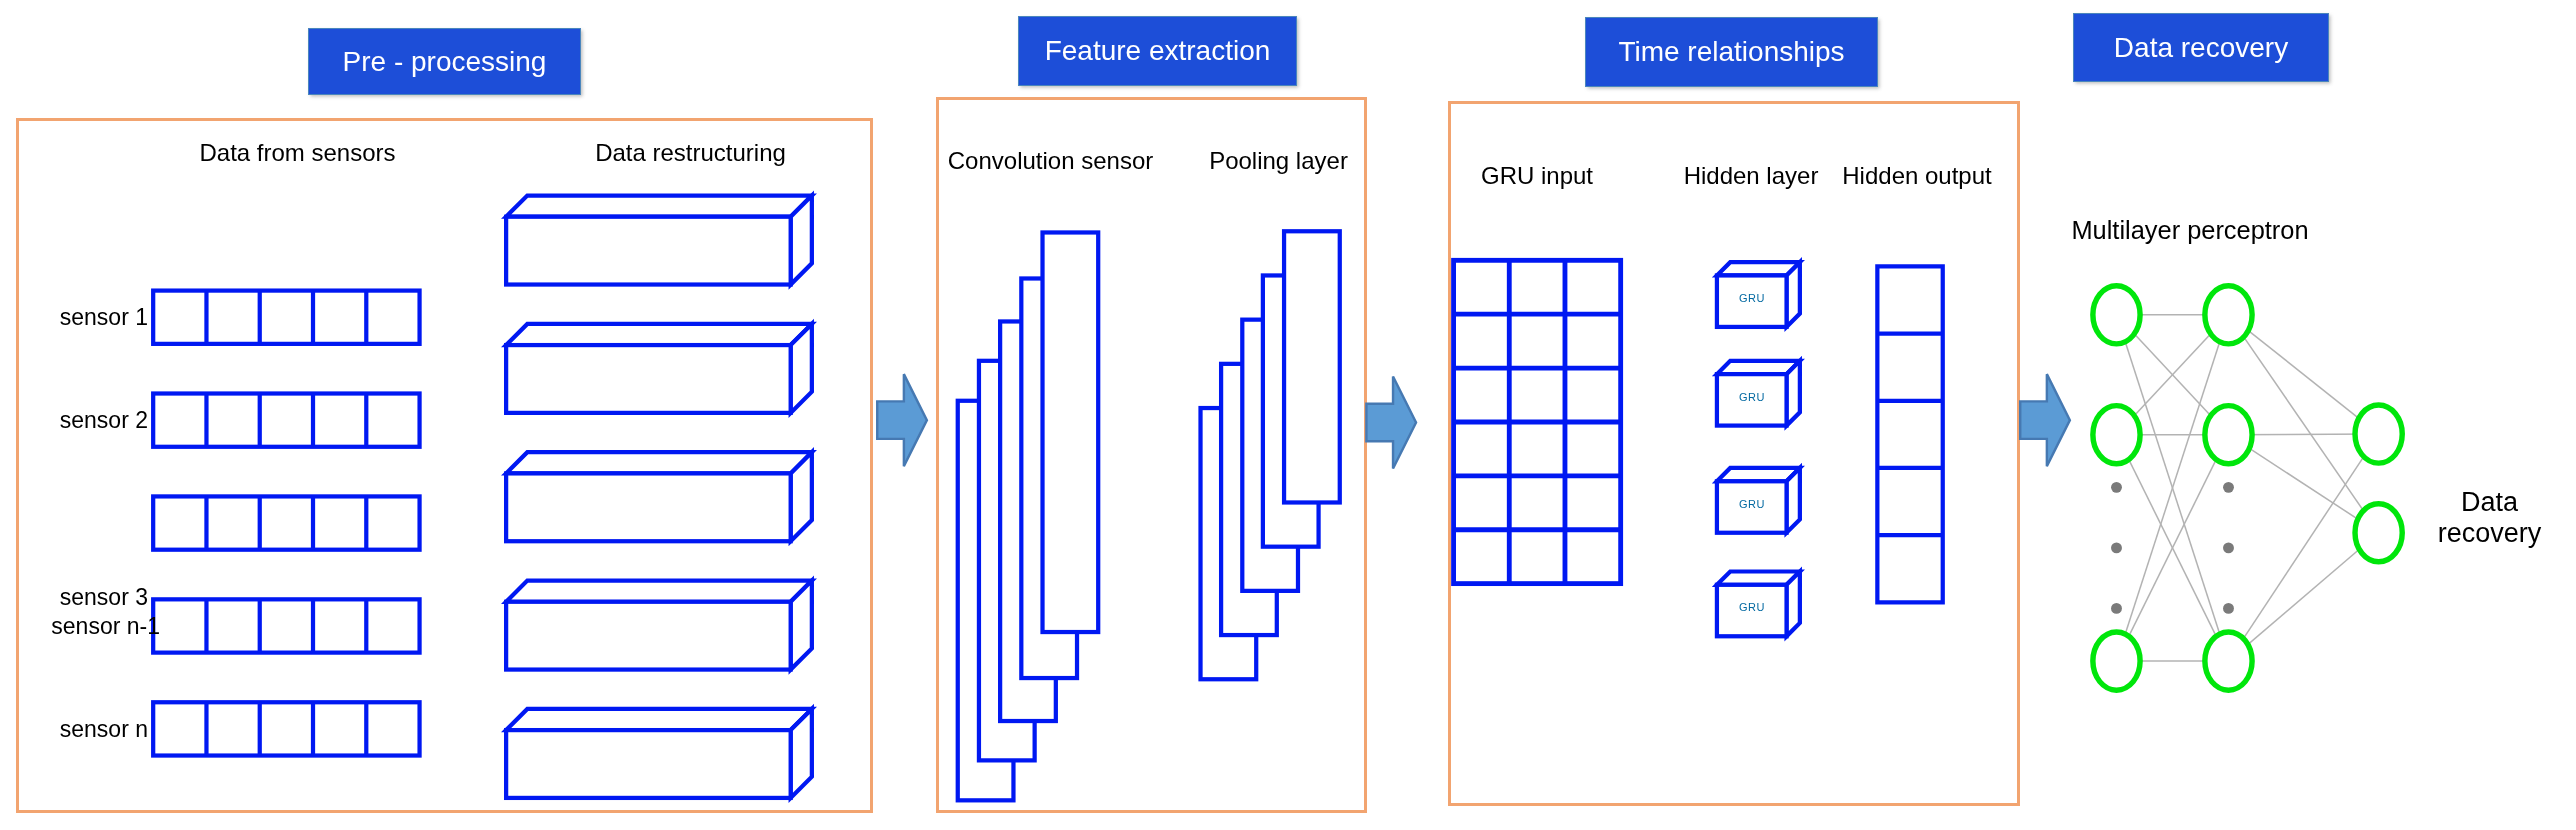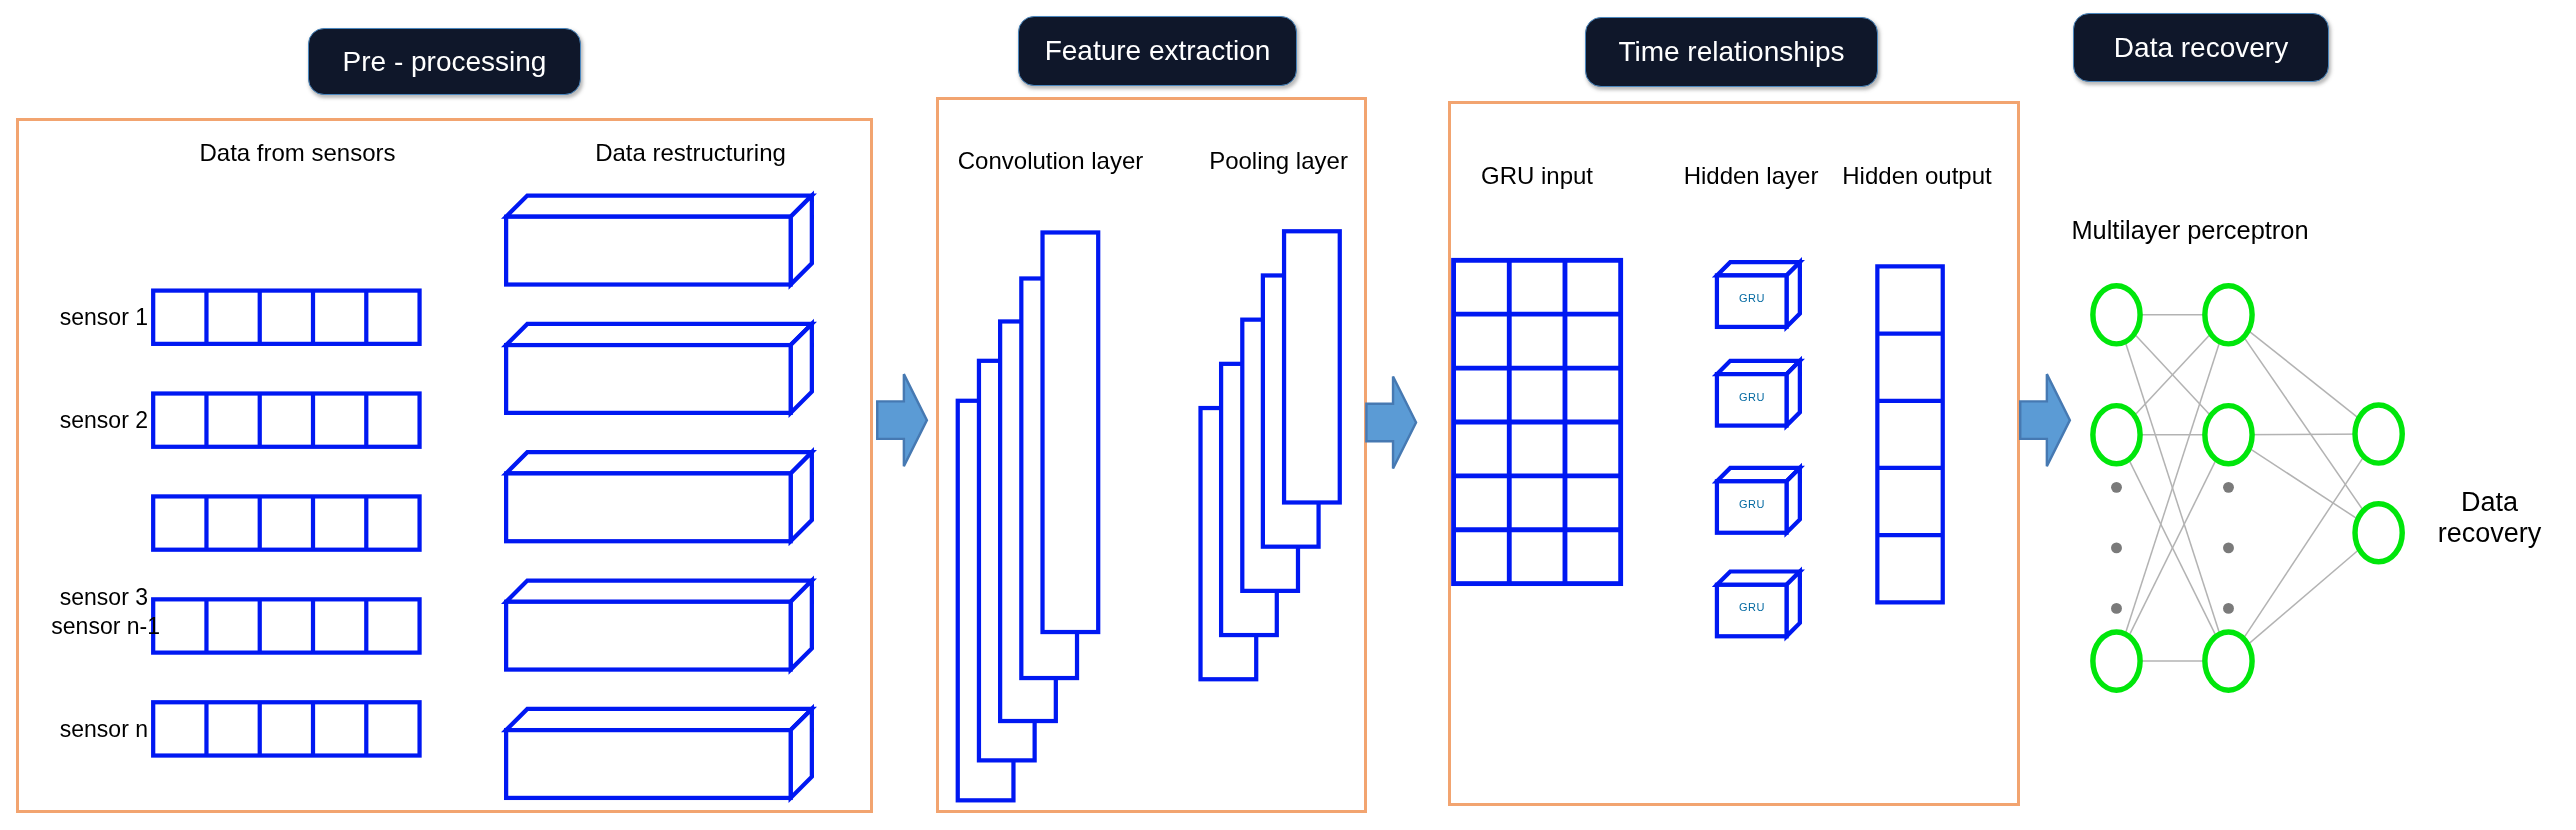--- a/index.html
+++ b/index.html
@@ -1,19 +1,19 @@
 <!DOCTYPE html>
 <html style="font-size:9.7px"><head>
 <meta charset="utf-8">
 <style>
   html,body{margin:0;padding:0;background:#ffffff;}
   #stage{position:relative;width:2576px;height:830px;background:#ffffff;overflow:hidden;
          font-family:"Liberation Sans", sans-serif;}
   .panel{position:absolute;border:3px solid #f2a470;background:transparent;}
-  .badge{position:absolute;background:#0f172a;border:1.2px solid #4a86bd;border-radius:16px;
+  .badge{position:absolute;background:#1d4ed8;border:1.2px solid #4a86bd;border-radius:0;
          color:#ffffff;font-size:28px;display:flex;align-items:center;justify-content:center;
          box-shadow:1.8px 2.4px 3.6px rgba(100,100,100,.45);}
   .heading{position:absolute;color:#000;font-size:24px;text-align:center;}
   .sensor-label{position:absolute;color:#000;font-size:23px;text-align:right;}
   .cube-label{position:absolute;color:#0369a1;font-size:11px;text-align:center;letter-spacing:0.6px;}
   .big-label{position:absolute;color:#000;text-align:center;margin-top:16px;}
   svg{position:absolute;left:0;top:0;pointer-events:none;}
   .blue{stroke:#0018f2;fill:#ffffff;}
   .bl7{stroke-width:7px;}
   .bl8{stroke-width:8px;}
@@ -217,21 +217,21 @@
 
   <div class="heading" style="left:164px;top:139px;width:267px;">Data from sensors</div>
   <div class="heading" style="left:557px;top:139px;width:267px;">Data restructuring</div>
 
   <div class="sensor-label" style="left:27px;top:304px;width:121px;">sensor 1</div>
   <div class="sensor-label" style="left:27px;top:407px;width:121px;">sensor 2</div>
   <div class="sensor-label" style="left:27px;top:536px;width:121px;margin-top:48px;">sensor 3</div>
   <div class="sensor-label" style="left:27px;top:613px;width:133px;">sensor n-1</div>
   <div class="sensor-label" style="left:27px;top:716px;width:121px;">sensor n</div>
 
-  <div class="heading" style="left:917px;top:147px;width:267px;">Convolution layer</div>
+  <div class="heading" style="left:917px;top:147px;width:267px;">Convolution sensor</div>
   <div class="heading" style="left:1145px;top:147px;width:267px;">Pooling layer</div>
 
   <div class="heading" style="left:1446px;top:162px;width:182px;">GRU input</div>
   <div class="heading" style="left:1660px;top:162px;width:182px;">Hidden layer</div>
   <div class="heading" style="left:1826px;top:162px;width:182px;">Hidden output</div>
 
   <div class="cube-label" style="left:1717px;top:292px;width:70px;">GRU</div>
   <div class="cube-label" style="left:1717px;top:391px;width:70px;">GRU</div>
   <div class="cube-label" style="left:1717px;top:498px;width:70px;">GRU</div>
   <div class="cube-label" style="left:1717px;top:601px;width:70px;">GRU</div>

